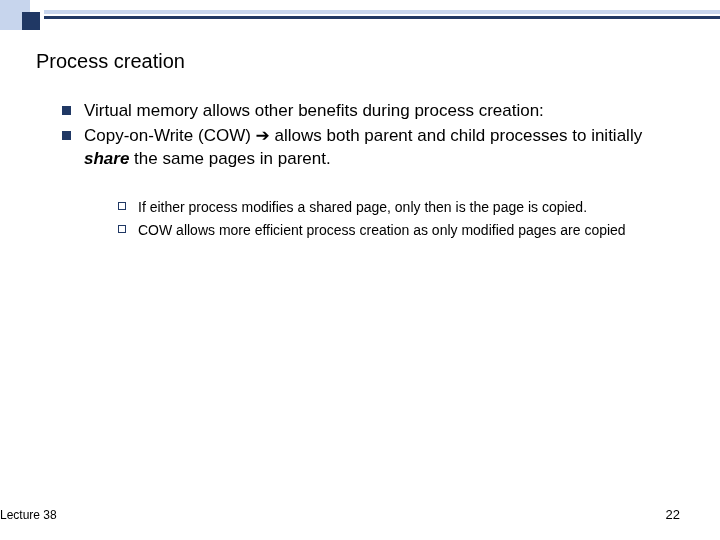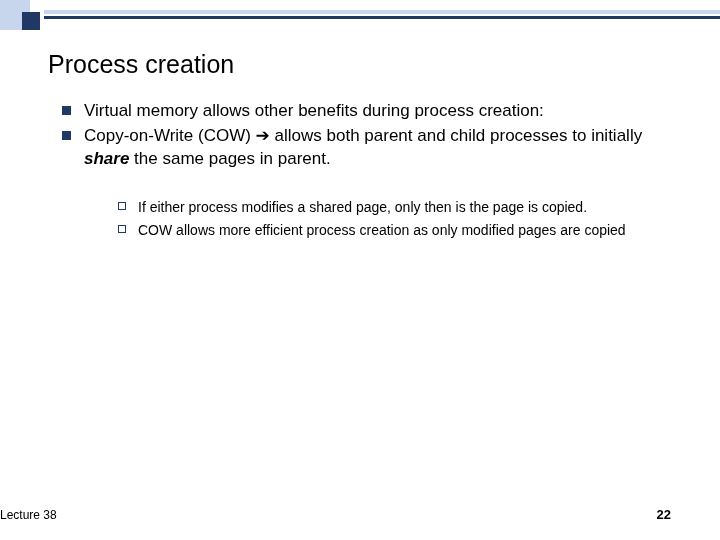--- a/index.html
+++ b/index.html
@@ -3,32 +3,32 @@
 <meta charset="utf-8">
 <style>
   * { margin: 0; padding: 0; box-sizing: border-box; }
   html, body { width: 720px; height: 540px; background: #ffffff; font-family: Arial, Helvetica, sans-serif; color: #000; }
   .slide { position: relative; width: 720px; height: 540px; }
   .hdr { position: absolute; top: 0; left: 0; width: 100%; height: 40px; }
   .hdr .square-light { position: absolute; top: 0; left: 0; width: 30px; height: 30px; background: #c7d5ed; }
   .hdr .square-dark { position: absolute; top: 12px; left: 22px; width: 18px; height: 18px; background: #203864; }
   .hdr .stripe-light { position: absolute; top: 10px; left: 44px; right: 0; height: 4px; background: #c7d5ed; }
   .hdr .stripe-dark { position: absolute; top: 16px; left: 44px; right: 0; height: 3px; background: #203864; }
-  .title { position: absolute; top: 50px; left: 48px; font-size: 25px; font-weight: 400; }
+  .title { position: absolute; top: 50px; left: 36px; font-size: 20px; font-weight: 400; }
   .content { position: absolute; top: 100px; left: 56px; right: 36px; }
   .lvl1 { list-style: none; margin: 0; padding: 0; }
   .lvl1 > li { position: relative; padding-left: 28px; font-size: 17px; line-height: 1.35; margin-bottom: 2px; }
   .lvl1 > li .b1 { position: absolute; left: 6px; top: 6px; width: 9px; height: 9px; background: #203864; }
   .lvl2 { list-style: none; margin: 27px 0 0 0; padding: 0 0 0 30px; }
   .lvl2 > li { position: relative; padding-left: 24px; font-size: 14px; line-height: 1.35; margin-bottom: 4px; }
   .lvl2 > li .b2 { position: absolute; left: 4px; top: 4px; width: 8px; height: 8px; border: 1.5px solid #203864; background: #fff; }
   .italic { font-style: italic; font-weight: bold; }
   .arrow { font-family: "Segoe UI Symbol","Arial Unicode MS",sans-serif; }
   .footer-center { position: absolute; bottom: 18px; left: 0; width: 100%; text-align: left; font-size: 12px; }
-  .footer-right { position: absolute; bottom: 18px; right: 49px; font-size: 13px; font-weight: 700; }
+  .footer-right { position: absolute; bottom: 18px; right: 40px; font-size: 13px; font-weight: 400; }
 </style>
 </head>
 <body>
 
 <div class="slide">
   <div class="hdr">
     <div class="square-light"></div>
     <div class="square-dark"></div>
     <div class="stripe-light"></div>
     <div class="stripe-dark"></div>

